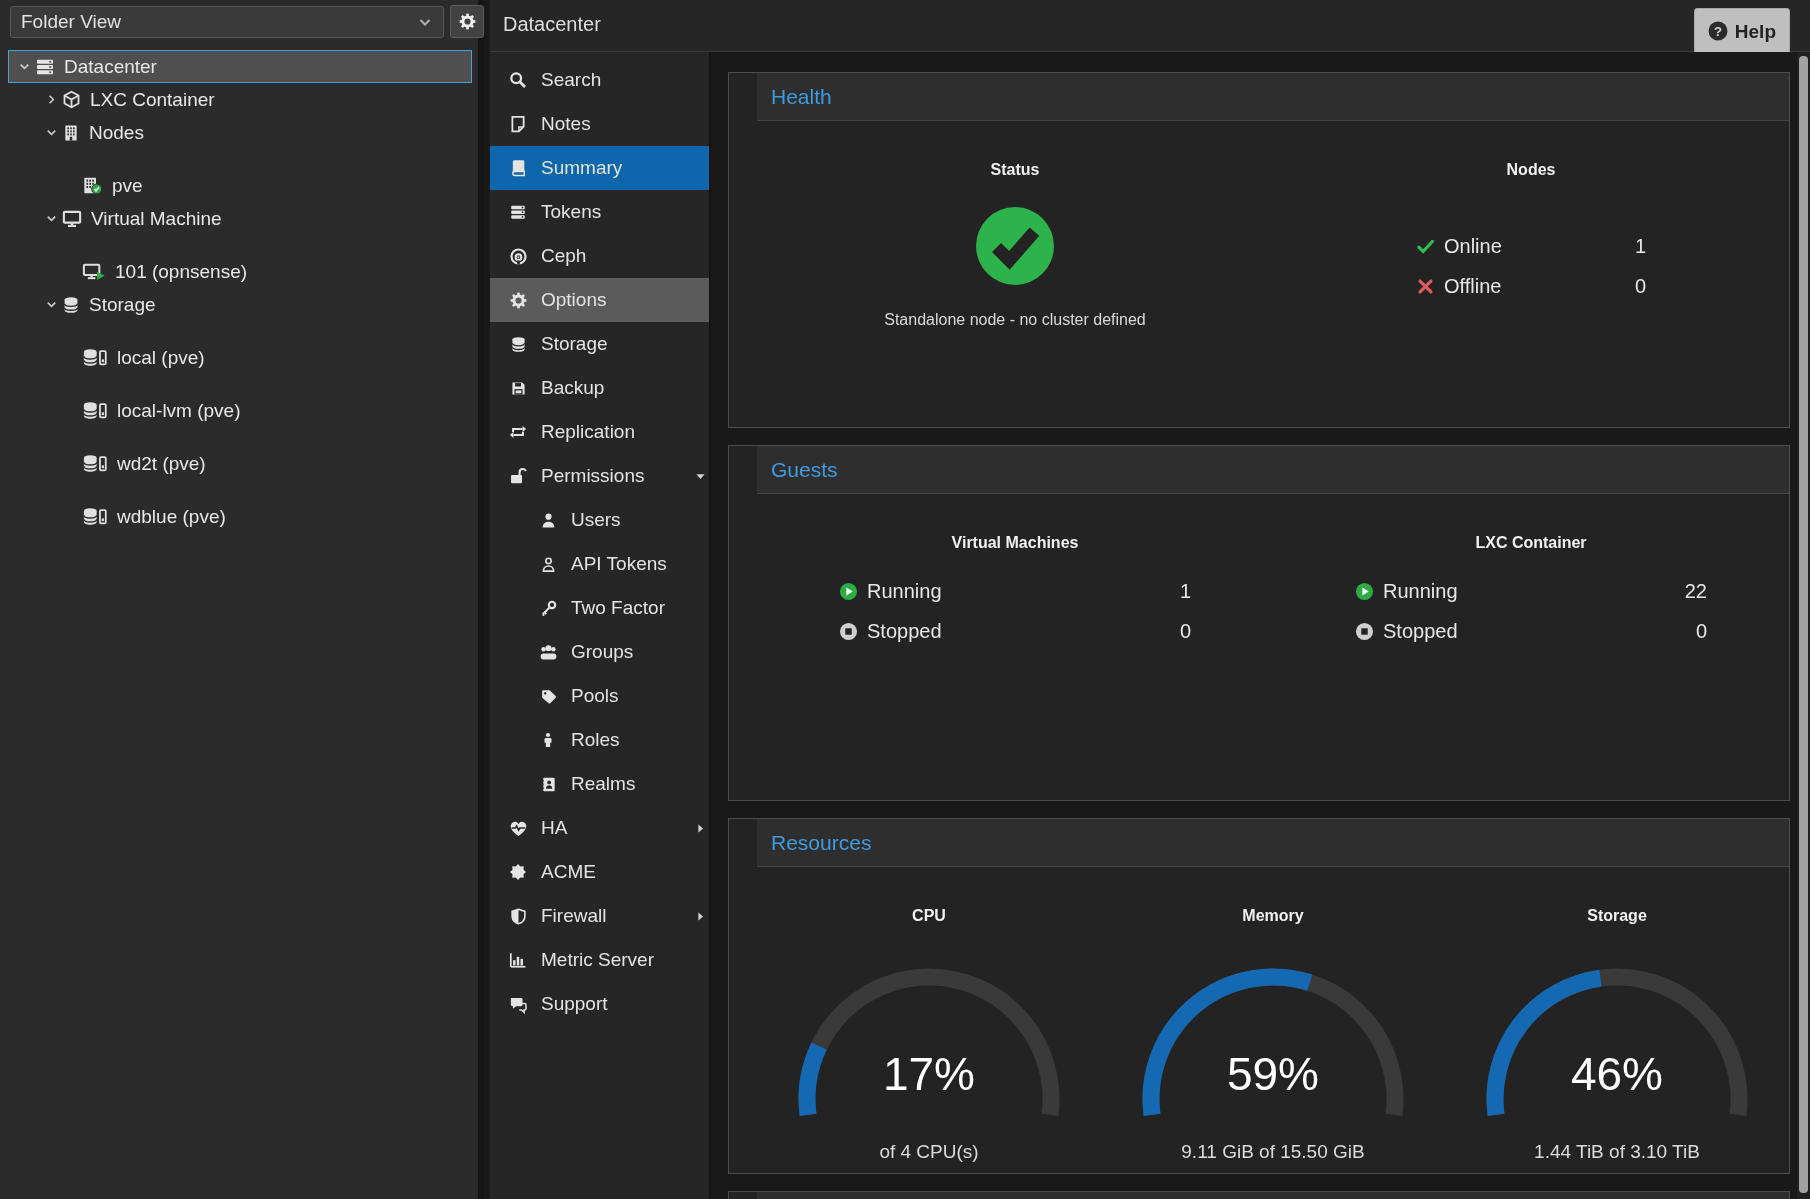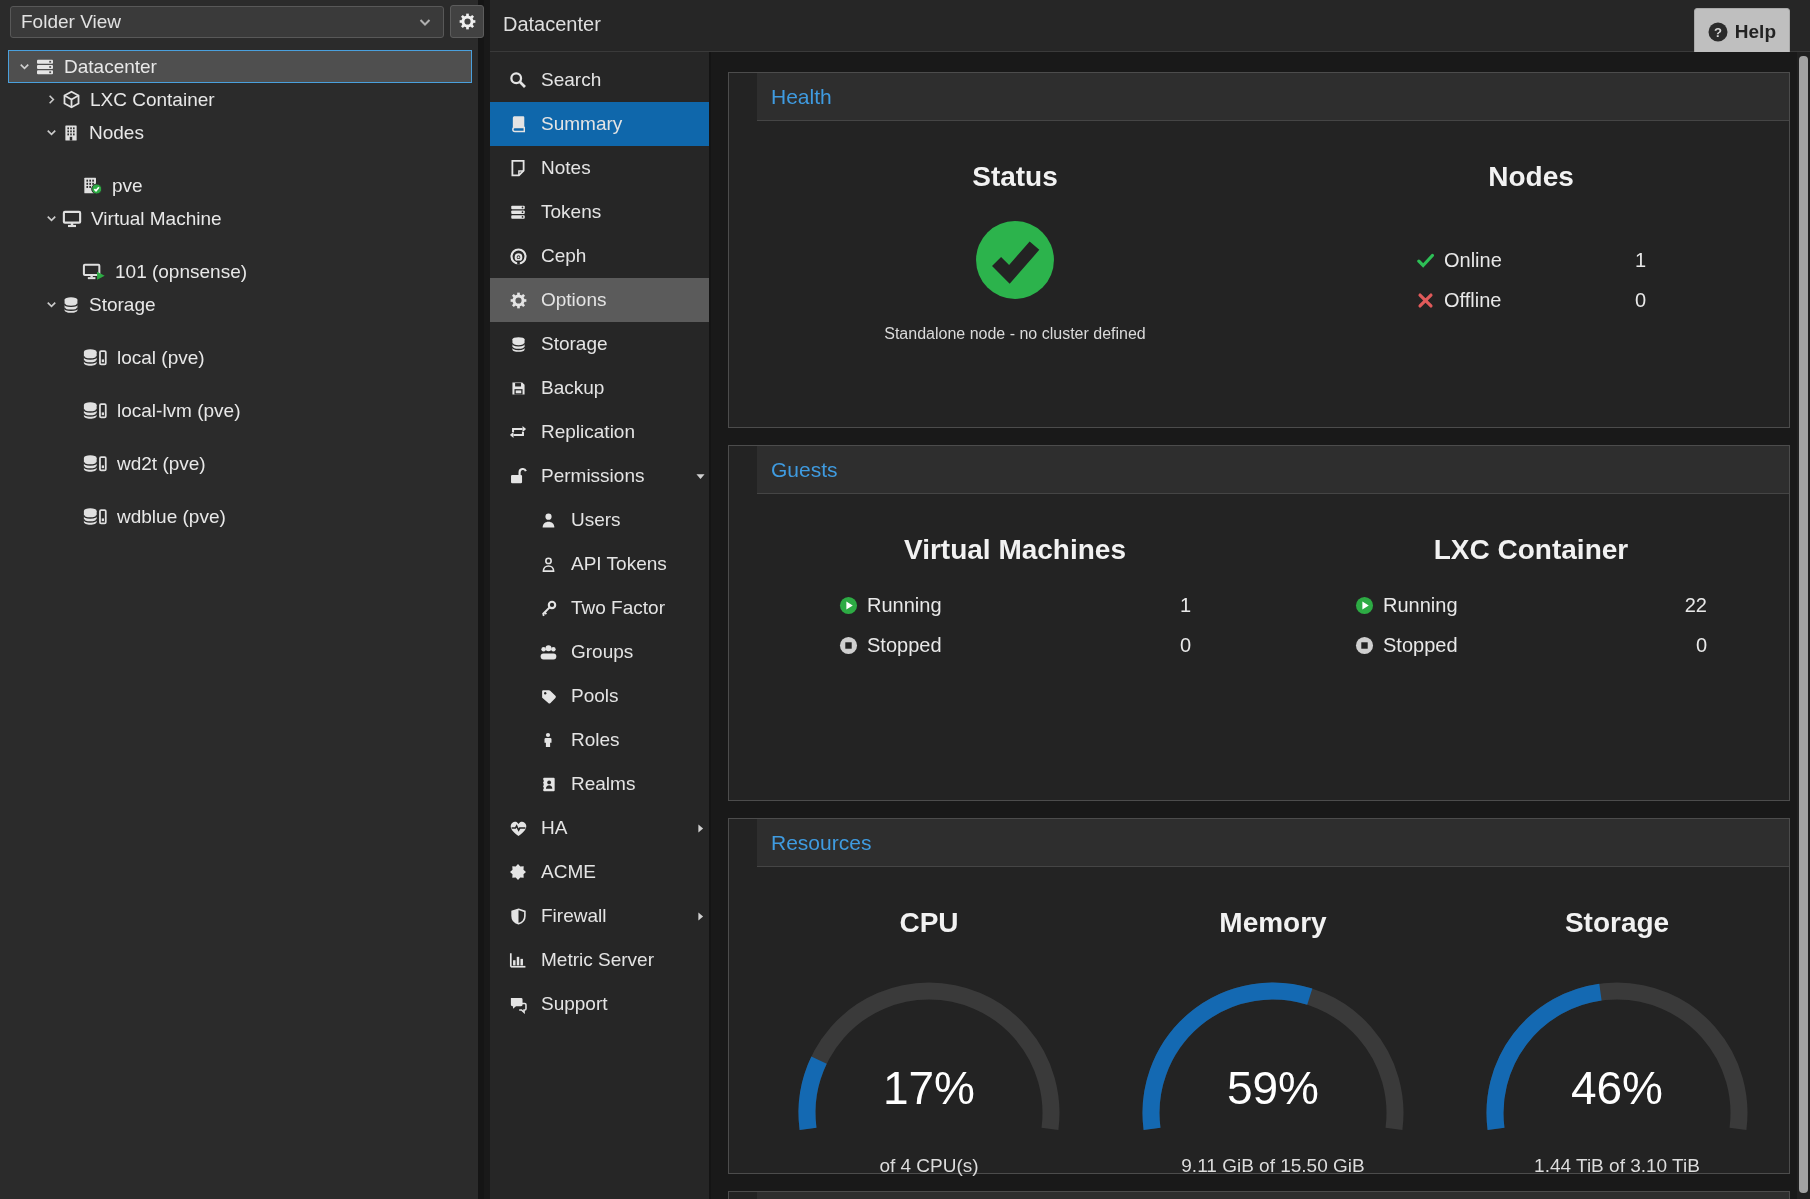--- a/index.html
+++ b/index.html
@@ -17,21 +17,21 @@
   .trow.lvl0{padding-left:12px;}
   .trow.lvl1{padding-left:40px;}
   .trow.lvl2{padding-left:82px;margin-top:20px;}
   .trow.sel{background:#4f4f4f;border:1px solid #4aa0dd;box-sizing:border-box;margin-left:8px;}
   .trow.sel{padding-left:4px;}
   svg{display:block;}
 
   
   .header-bar{position:absolute;left:490px;top:0;width:1320px;height:52px;background:#262626;border-bottom:1px solid #3a3a3a;box-sizing:border-box;}
   .hdr-title{position:absolute;left:13px;top:13px;font-size:20px;color:#dedede;}
-  .help-btn{position:absolute;right:20px;top:8px;height:37px;padding:4px 13px;background:#bfbfbf;border:1px solid #a8a8a8;border-radius:3px;display:flex;align-items:center;gap:7px;cursor:pointer;}
+  .help-btn{position:absolute;right:20px;top:8px;height:37px;padding:12px 13px;background:#bfbfbf;border:1px solid #a8a8a8;border-radius:3px;display:flex;align-items:flex-start;gap:7px;cursor:pointer;}
   .help-btn .hlbl{font-size:19px;font-weight:bold;color:#222;}
 
   
   .menu-panel{position:absolute;left:490px;top:52px;width:221px;bottom:0;background:#262626;border-right:2px solid #141414;box-sizing:border-box;padding-top:6px;}
   .mi{height:44px;display:flex;align-items:center;padding-left:16px;padding-right:2px;font-size:19px;color:#e4e4e4;cursor:pointer;white-space:nowrap;}
   .mi .micon{width:24px;display:inline-flex;justify-content:center;flex:none;}
   .mi .mlbl{margin-left:11px;}
   .mi.sub{padding-left:46px;}
   .mi.sel{background:#0f67ab;}
   .mi.hov{background:#5b5b5b;}
@@ -39,21 +39,21 @@
 
   
   .content{position:absolute;left:712px;top:52px;width:1098px;bottom:0;background:#191919;overflow:hidden;}
   .panel{margin:0 20px 17px 16px;border:1px solid #4c4c4c;background:#232323;padding-left:28px;}
   .panel:first-child{margin-top:20px;}
   .phead{height:48px;background:#2e2e2e;border-bottom:1px solid #454545;display:flex;align-items:center;padding-left:14px;box-sizing:border-box;}
   .ptitle{font-size:21px;color:#3f9be0;}
   .pbody{height:306px;position:relative;}
   .twocol{display:flex;}
   .col{flex:1;text-align:center;}
-  .colhead{margin-top:40px;font-size:28px;font-weight:bold;color:#f2f2f2;}
+  .colhead{margin-top:40px;font-size:16px;font-weight:bold;color:#f2f2f2;}
   .big-ok{margin:26px auto 0;width:82px;height:82px;}
   .status-msg{margin-top:24px;font-size:16px;color:#dadada;}
   .rowset{margin:56px auto 0;width:230px;text-align:left;}
   .rowset.g{margin-top:28px;width:352px;}
   .srow{display:flex;align-items:center;margin-bottom:17px;font-size:20px;color:#e8e8e8;}
   .srow .sic{display:inline-flex;flex:none;}
   .srow .lbl{margin-left:9px;}
   .srow .val{margin-left:auto;}
   .threecol{display:flex;}
   .gwrap{position:relative;width:280px;height:168px;margin:32px auto 0;}
@@ -448,35 +448,35 @@
 
   <div class="menu-panel">
     <div class="mi">
       <span class="micon">
           <svg width="18" height="18">
             <use href="#i-search"></use>
           </svg>
         </span>
       <span class="mlbl">Search</span>
     </div>
+    <div class="mi">
+      <span class="micon">
+          <svg width="18" height="18">
+            <use href="#i-note"></use>
+          </svg>
+        </span>
+      <span class="mlbl">Notes</span>
+    </div>
     <div class="mi sel">
       <span class="micon">
           <svg width="18" height="18">
             <use href="#i-book"></use>
           </svg>
         </span>
       <span class="mlbl">Summary</span>
-    </div>
-    <div class="mi">
-      <span class="micon">
-          <svg width="18" height="18">
-            <use href="#i-note"></use>
-          </svg>
-        </span>
-      <span class="mlbl">Notes</span>
     </div>
     <div class="mi">
       <span class="micon">
           <svg width="18" height="18">
             <use href="#i-cluster"></use>
           </svg>
         </span>
       <span class="mlbl">Tokens</span>
     </div>
     <div class="mi">

